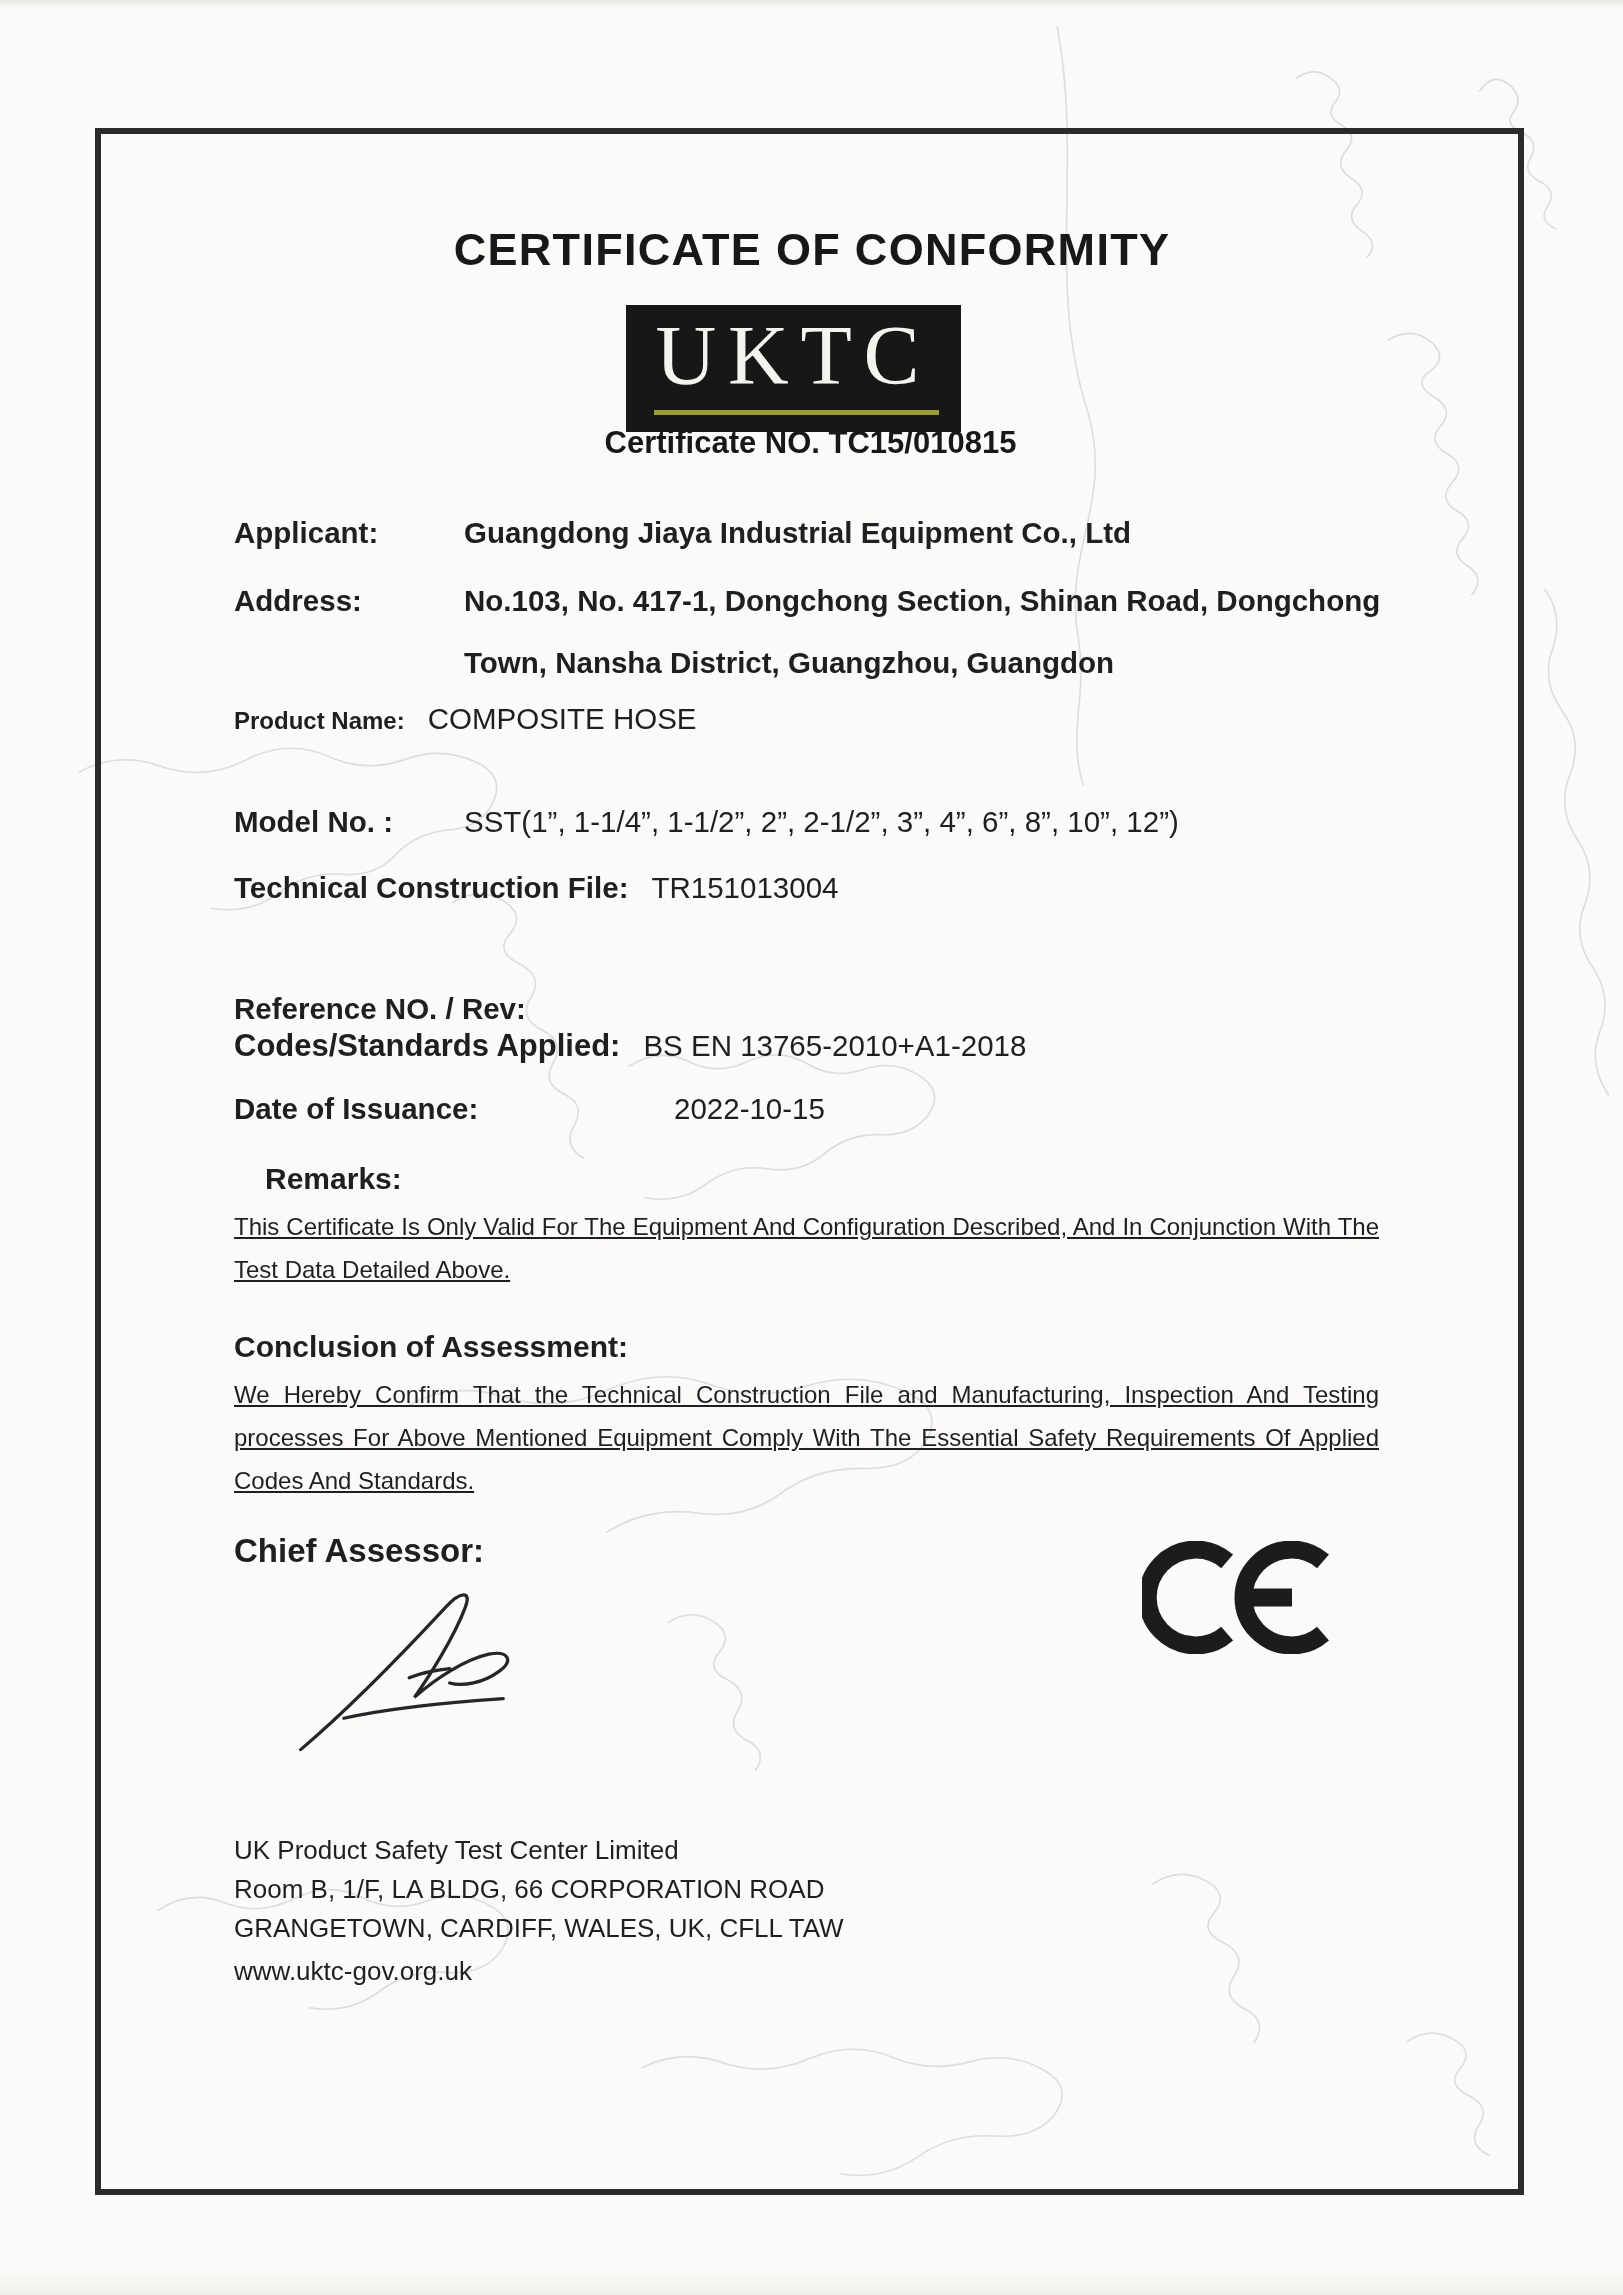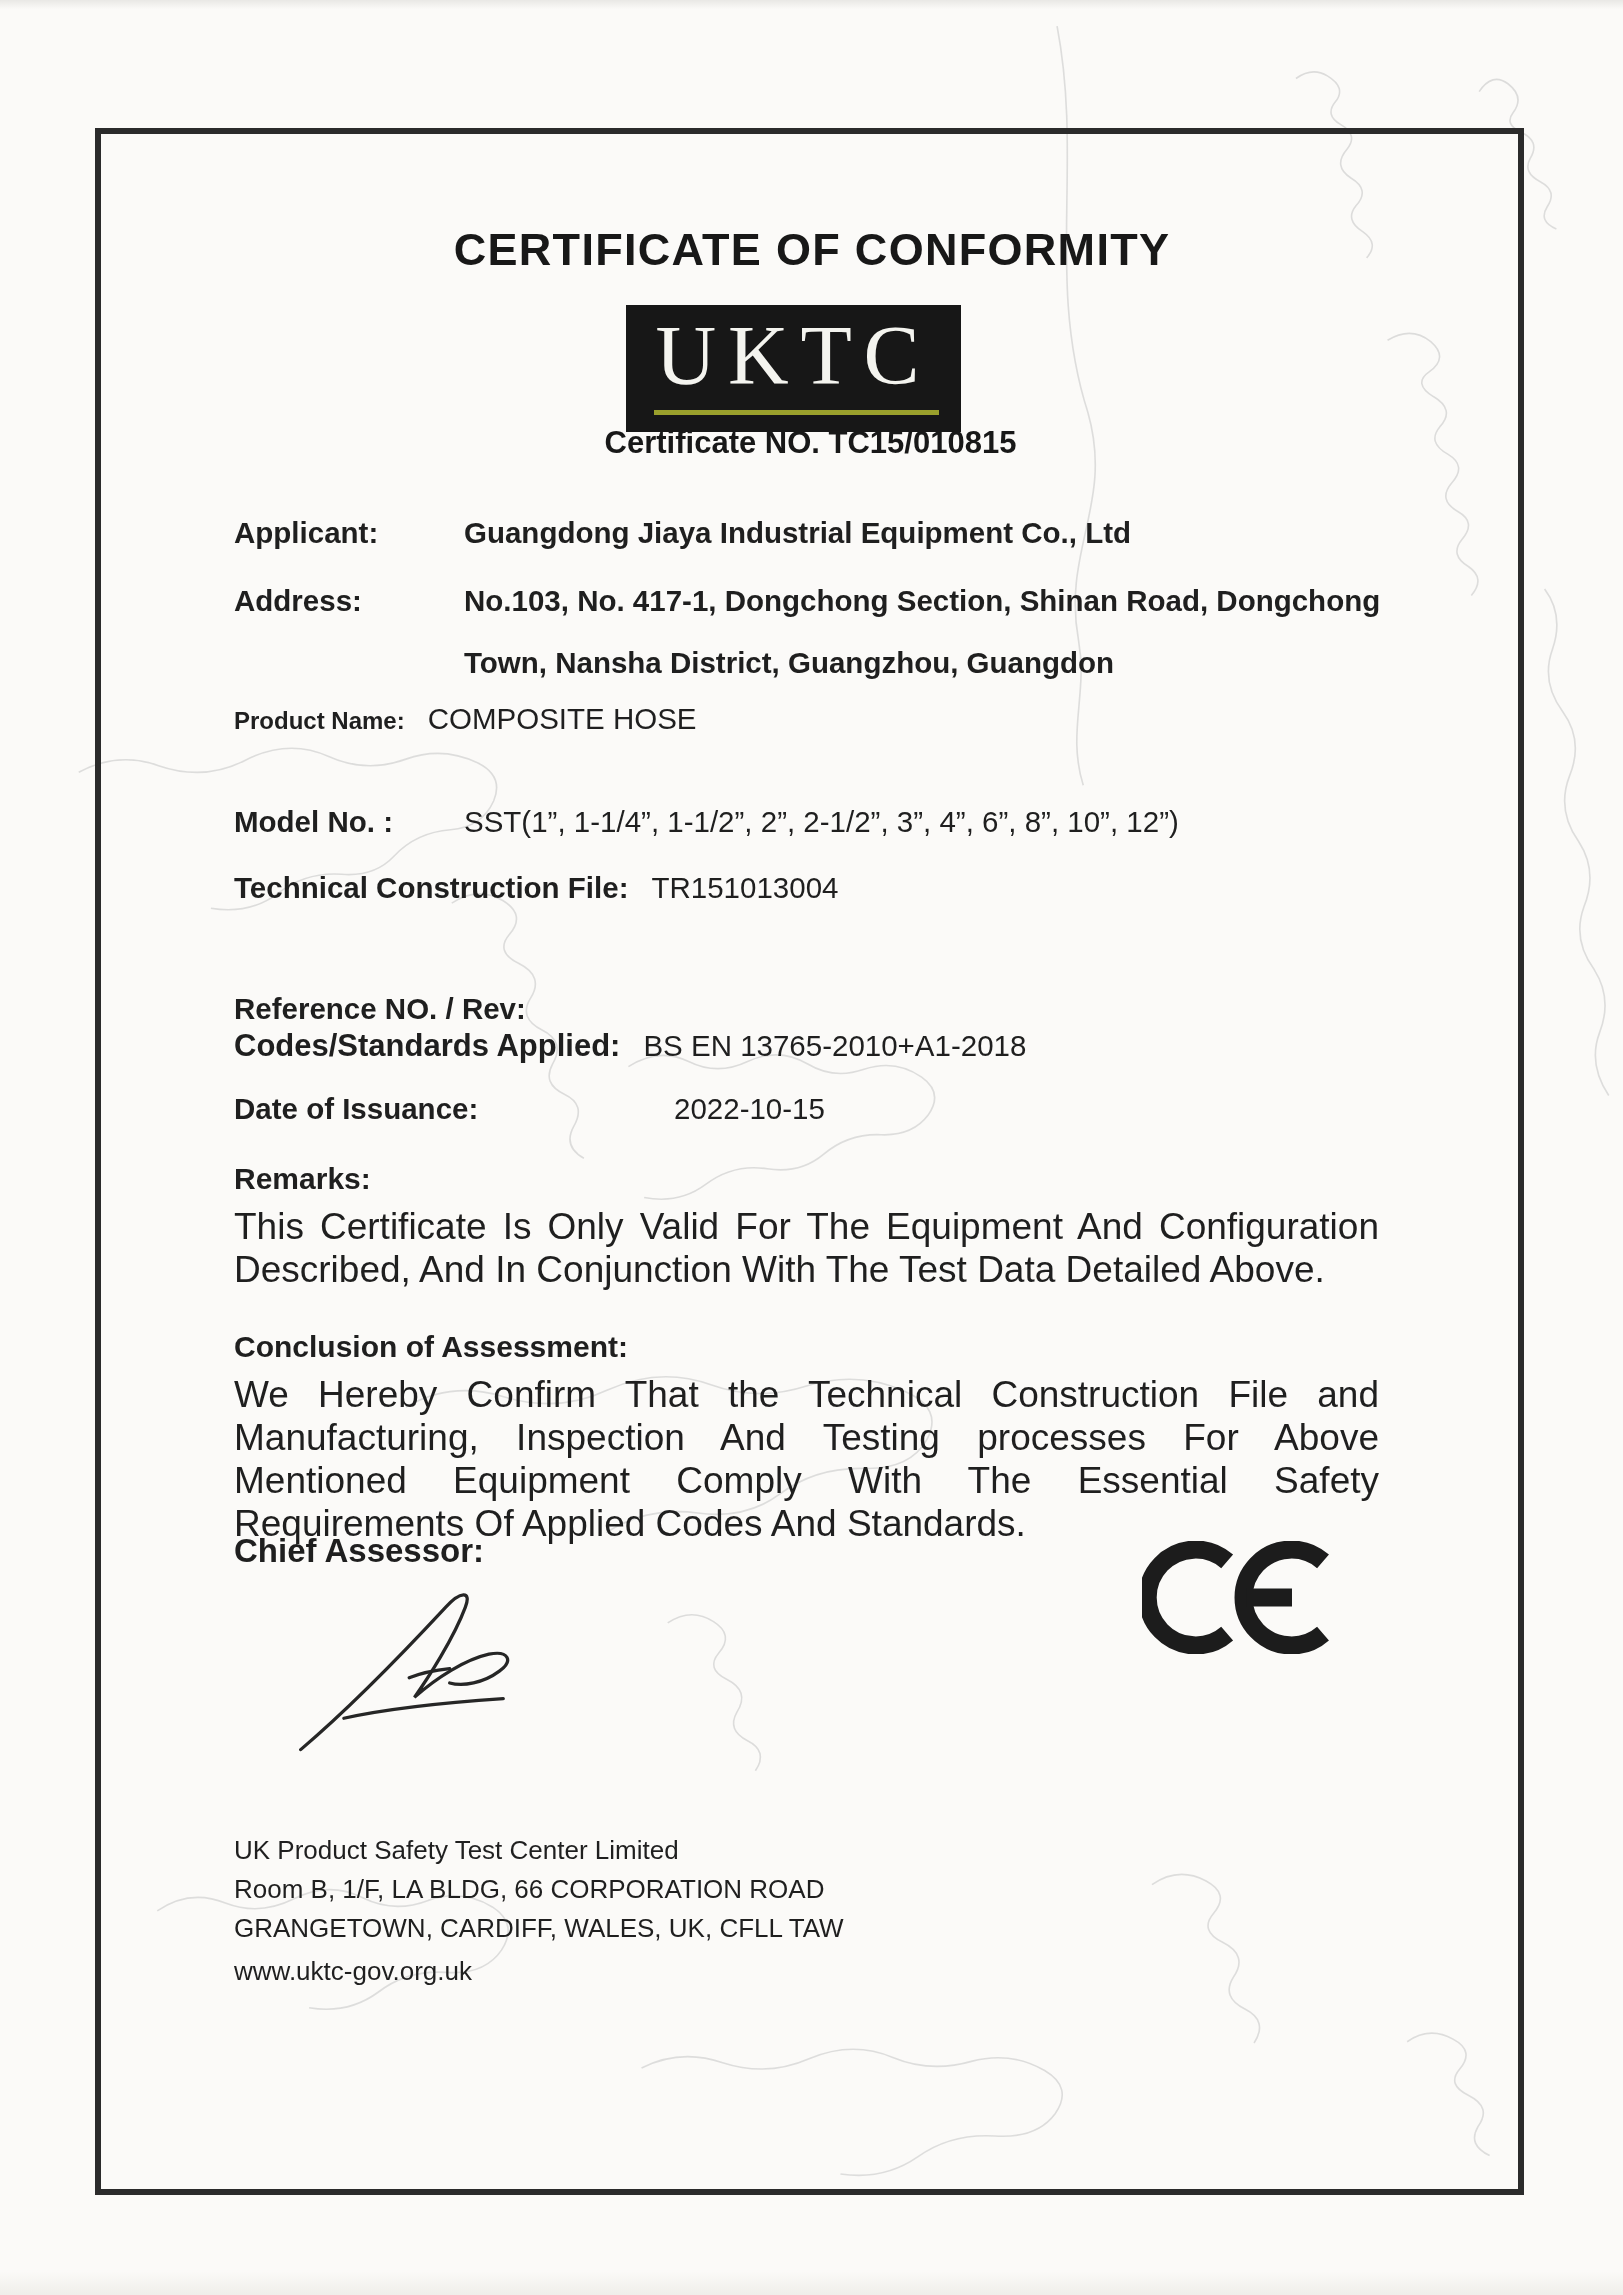--- a/index.html
+++ b/index.html
@@ -42,21 +42,21 @@
   .row{position:absolute;left:234px;width:1145px;font-size:29.5px;}
   .row .lbl{font-weight:bold;white-space:nowrap;}
   .row .val{position:absolute;left:230px;top:0;white-space:nowrap;}
   .row .val2{position:absolute;left:230px;top:62px;white-space:nowrap;}
   .row.inline .val-in{font-weight:normal;margin-left:23px;white-space:nowrap;}
   .bold-val .val, .bold-val .val2{font-weight:bold;}
   .row.date .val{left:440px;font-weight:normal;}
   .sect{position:absolute;left:234px;font-size:30px;font-weight:bold;}
   .para{
     position:absolute;left:234px;width:1145px;
-    font-size:37px;line-height:43px;text-align:justify;
+    font-size:24px;line-height:43px;text-align:justify;text-decoration:underline;
   }
   .chief{font-size:33px;}
   .footer{
     position:absolute;left:234px;top:1831px;
     font-size:26px;line-height:39px;font-weight:normal;
   }
   .footer div{white-space:nowrap;}
   .footer .www{margin-top:4px;}
   .sig{position:absolute;left:281px;top:1581px;}
   .ce{position:absolute;left:1142px;top:1541px;}
@@ -126,21 +126,21 @@
 
   <div class="row inline" style="top:1028px;">
     <span class="lbl" style="font-size:31px;">Codes/Standards Applied:</span><span class="val-in">BS EN 13765-2010+A1-2018</span>
   </div>
 
   <div class="row date" style="top:1092px;">
     <span class="lbl">Date of Issuance:</span>
     <span class="val">2022-10-15</span>
   </div>
 
-  <div class="sect" style="top:1162px;">Remarks:</div>
+  <div class="sect" style="top:1162px;margin-left:31px;">Remarks:</div>
   <p class="para" style="top:1205px;margin:0;">This Certificate Is Only Valid For The Equipment And Configuration Described, And In Conjunction With The Test Data Detailed Above.</p>
 
   <div class="sect" style="top:1330px;">Conclusion of Assessment:</div>
   <p class="para" style="top:1373px;margin:0;">We Hereby Confirm That the Technical Construction File and Manufacturing, Inspection And Testing processes For Above Mentioned Equipment Comply With The Essential Safety Requirements Of Applied Codes And Standards.</p>
 
   <div class="sect chief" style="top:1532px;">Chief Assessor:</div>
 
   <svg class="sig" width="340" height="183" viewBox="0 0 520 280">
     <g fill="none" stroke="#262626" stroke-width="5" stroke-linecap="round">
       <path d="M30 258 C 110 190, 200 96, 252 40 C 274 16, 292 14, 282 40 C 264 88, 224 150, 204 178 C 238 148, 282 120, 318 112 C 348 106, 356 122, 334 138 C 310 156, 278 162, 258 156"></path>

